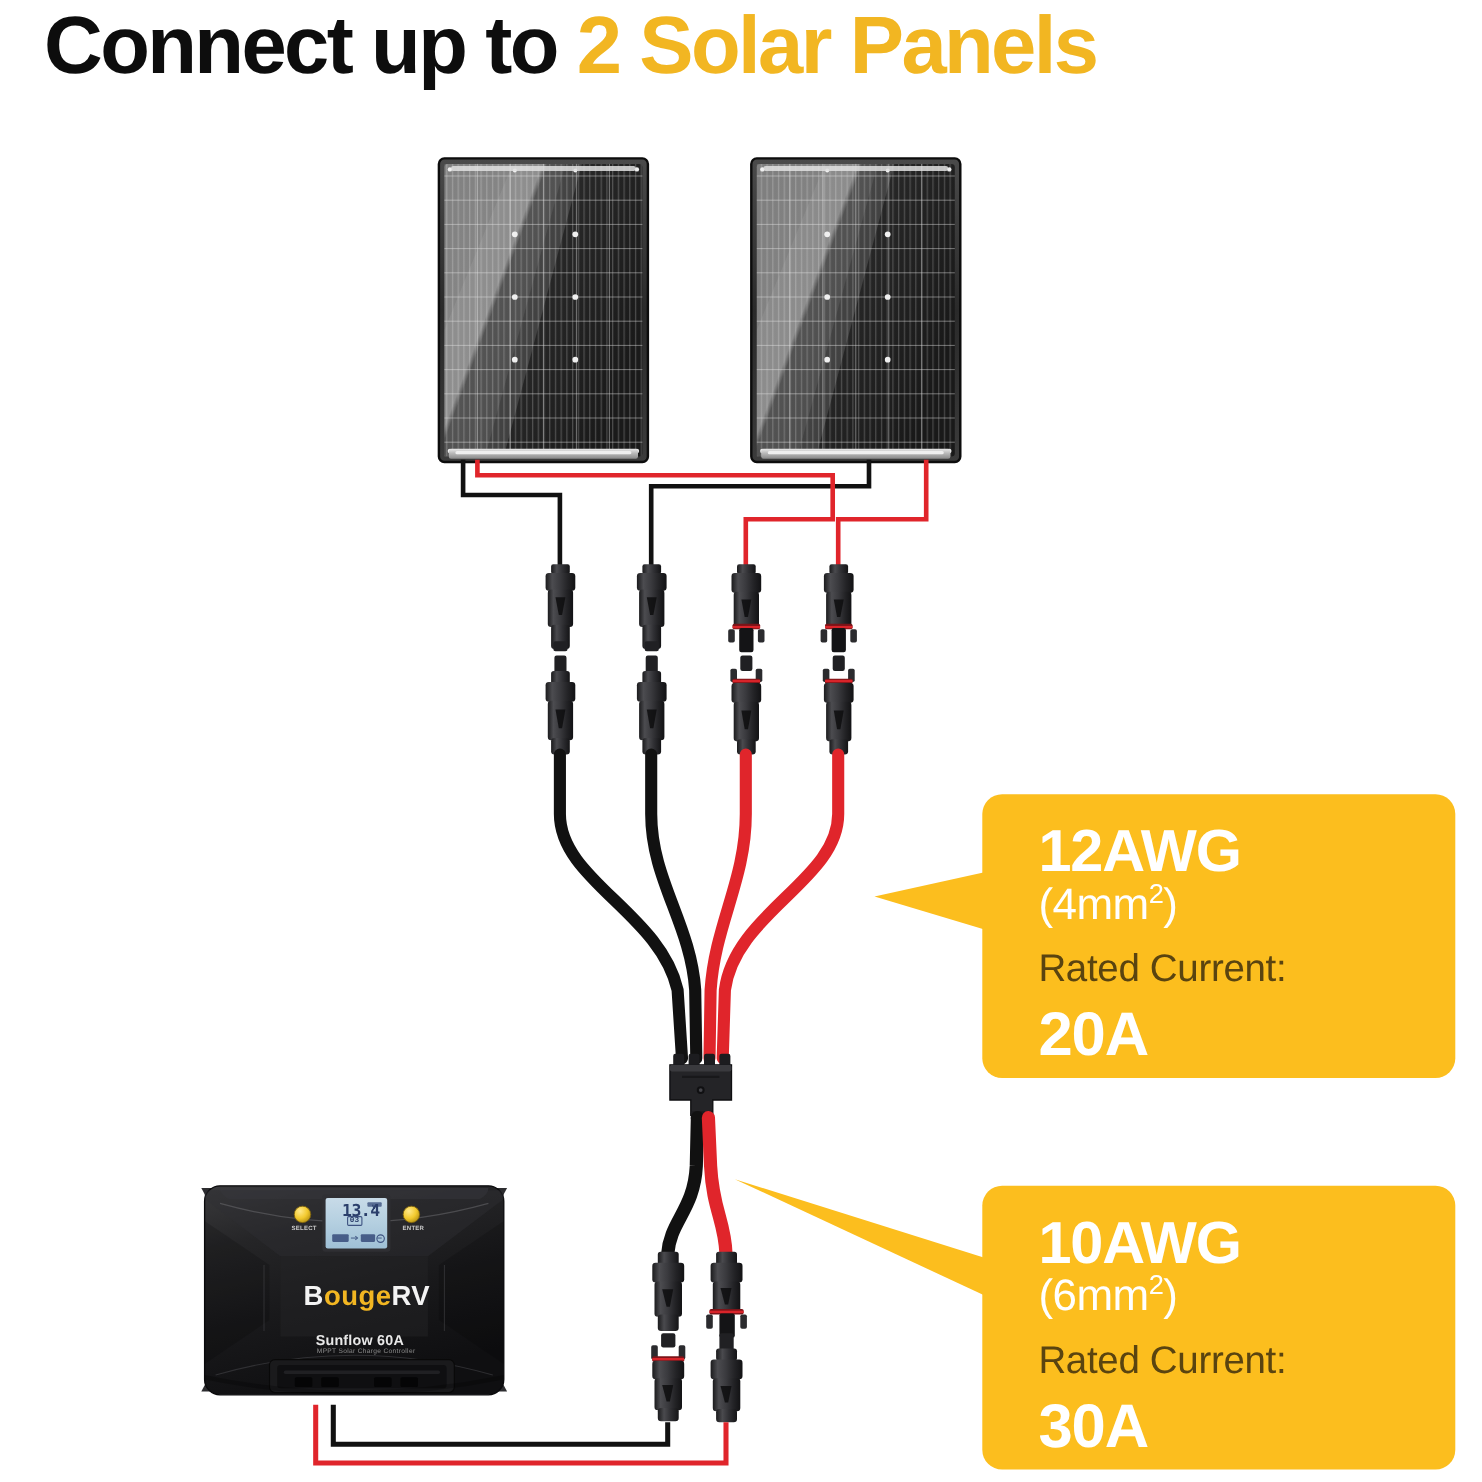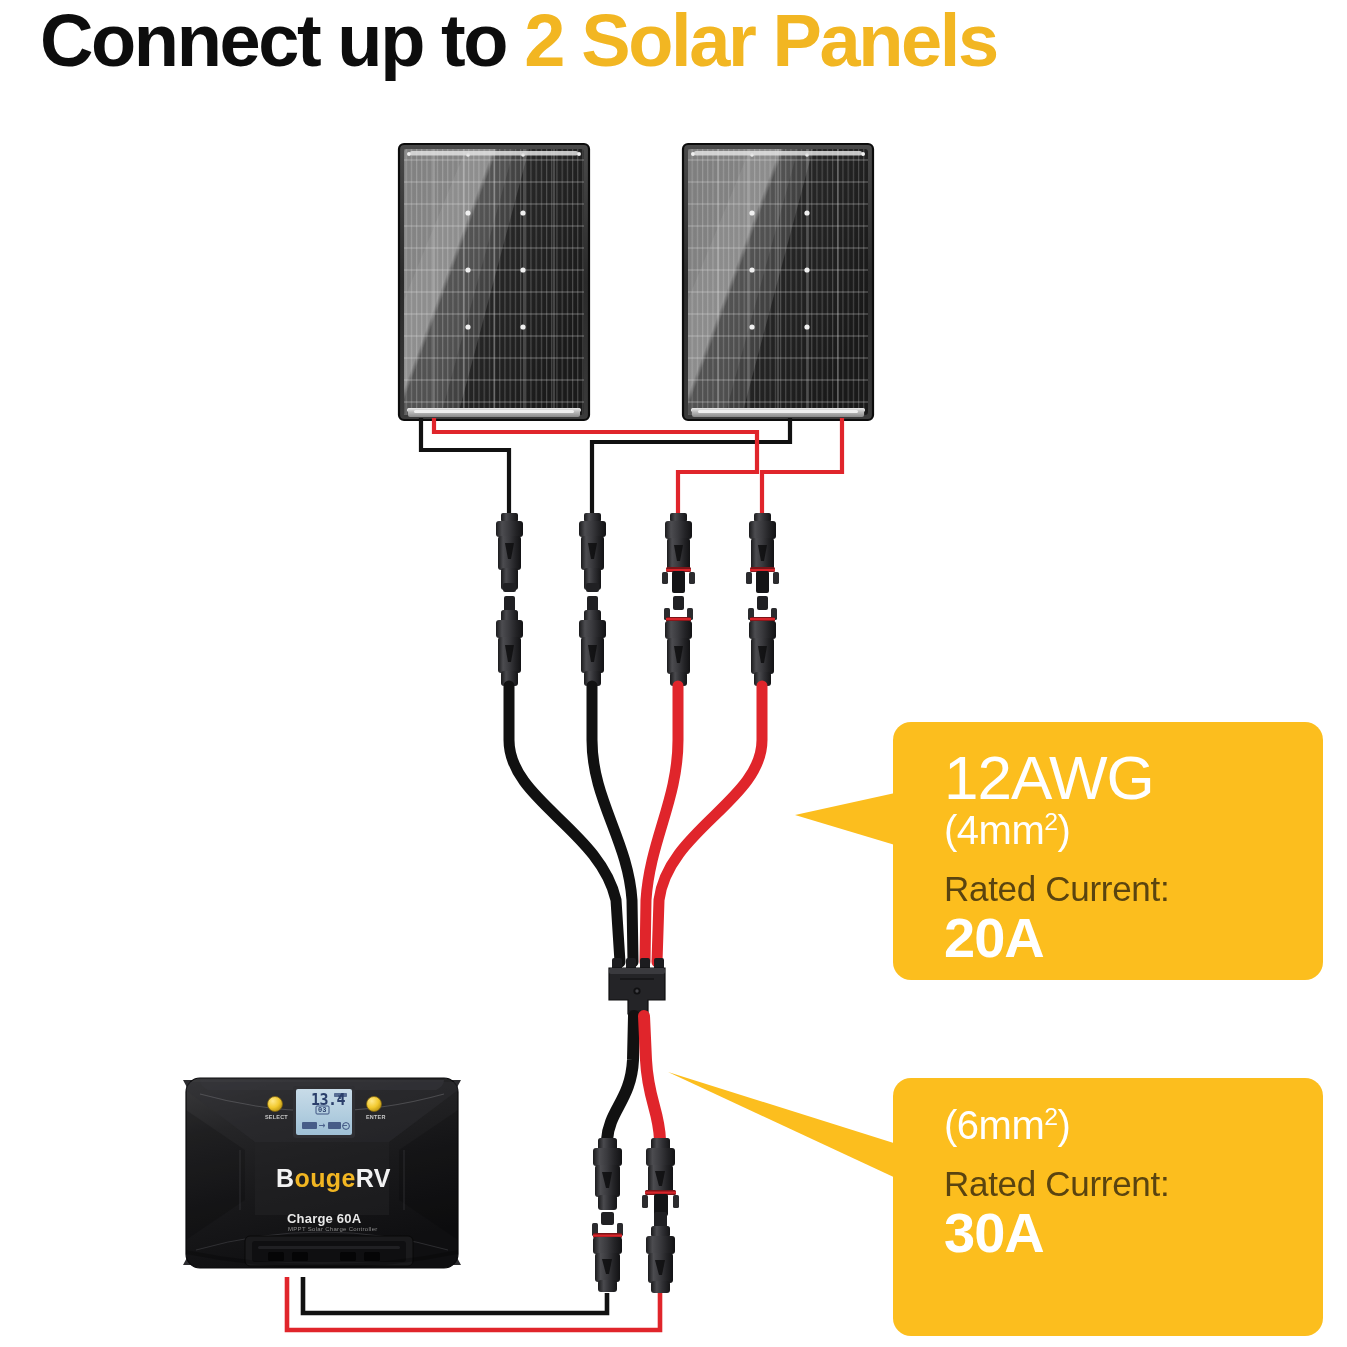--- a/index.html
+++ b/index.html
@@ -22,24 +22,24 @@
   .title .t-yellow{ color:#f2b622; }
 
   
   svg.art{ position:absolute; left:0; top:0; width:1347px; height:1347px; overflow:visible; }
 
   
   .callout-text{
     position:absolute; color:#fff; z-index:40;
     font-family:"Liberation Sans", sans-serif;
   }
-  .co-gauge{ font-size:62px; font-weight:400; letter-spacing:-1px; line-height:0.98; }
+  .co-gauge{ font-size:54px; font-weight:700; letter-spacing:-1px; line-height:0.98; }
   .co-area{ font-size:40px; font-weight:500; letter-spacing:-0.5px; line-height:1.15; margin-top:-2px; }
   .co-rated{ font-size:35px; font-weight:400; color:#5a4410; letter-spacing:-0.3px; margin-top:16px; line-height:1.15; }
-  .co-amp{ font-size:56px; font-weight:700; letter-spacing:-1px; line-height:1.05; margin-top:0; }
+  .co-amp{ font-size:56px; font-weight:700; letter-spacing:-1px; line-height:1.05; margin-top:10px; }
   .sup{ font-size:0.62em; vertical-align:super; }
 
   
   .brand{
     position:absolute; z-index:40; white-space:nowrap;
     font-weight:700; letter-spacing:0.4px;
   }
   .brand .b-w{ color:#f3f3f3; }
   .brand .b-y{ color:#f2b622; }
   .model{
@@ -487,28 +487,29 @@
   </svg>
 
   <div class="callout-text" style="left:944px; top:748px; width:370px;">
     <div class="co-gauge">12AWG</div>
     <div class="co-area"><span>(4mm</span><span class="sup">2</span><span>)</span></div>
     <div class="co-rated">Rated Current:</div>
     <div class="co-amp">20A</div>
   </div>
 
   <div class="callout-text" style="left:944px; top:1104px; width:370px;">
+    <div class="co-gauge">10AWG</div>
     <div class="co-area"><span>(6mm</span><span class="sup">2</span><span>)</span></div>
     <div class="co-rated">Rated Current:</div>
     <div class="co-amp">30A</div>
   </div>
 
   <div class="brand" style="left:276px; top:1164px; font-size:25px;"><span class="b-w">B</span><span class="b-y">ouge</span><span class="b-w">RV</span></div>
 
-  <div class="model" style="left:287px; top:1211px;">Charge 60A</div>
+  <div class="model" style="left:287px; top:1211px;">Sunflow 60A</div>
   <div class="model-sub" style="left:288px; top:1226px;">MPPT Solar Charge Controller</div>
 
   <div class="btn-label" style="left:265px; top:1114px;">SELECT</div>
   <div class="btn-label" style="left:366px; top:1114px;">ENTER</div>
 
   <div class="lcd-volt" style="left:311px; top:1091px;">13.4</div>
   <div class="lcd-unit" style="left:338px; top:1093px;">v</div>
   <div class="lcd-small" style="left:318px; top:1106px;">03</div>
 
 </div>

